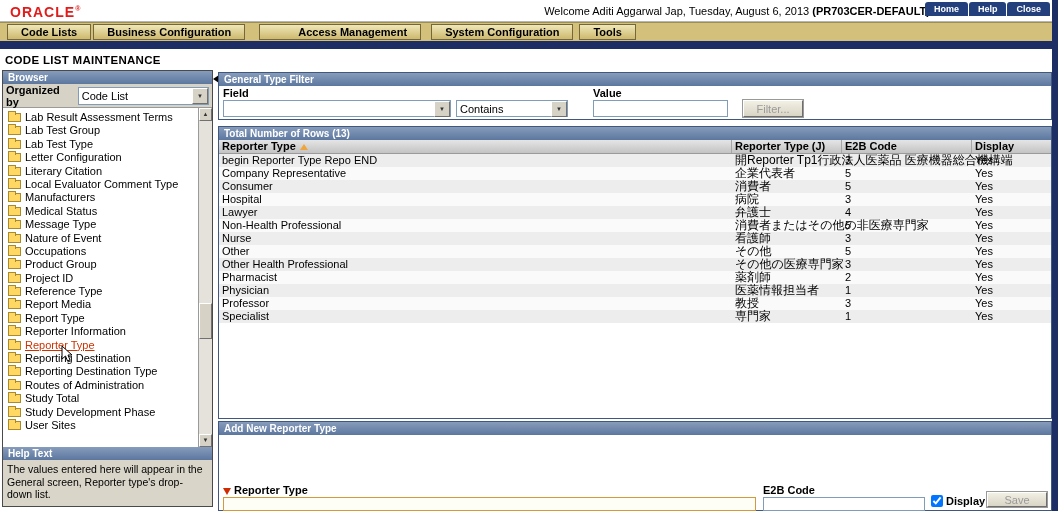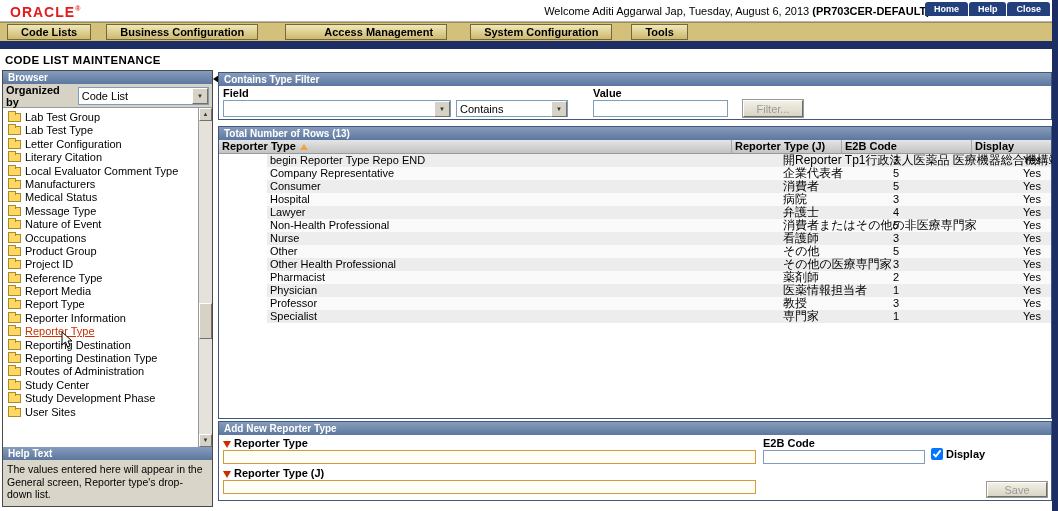--- a/index.html
+++ b/index.html
@@ -15,21 +15,21 @@
   #logo sup { font-size:7px; }
   #welcome { position:absolute; right:128px; top:5px; font-size:11px; white-space:nowrap; }
   #topbtns { position:absolute; right:8px; top:2px; display:flex; }
   .topbtn { background:#24407c; color:#fff; font-size:9px; font-weight:bold; padding:0 9px;
             height:14px; line-height:14px; border-radius:3px 3px 0 0; margin-left:1px; cursor:pointer; }
 
   
   #menubar { position:absolute; left:0; top:22px; width:100%; height:19px; background:#d3c07b;
              border-top:1px solid #9c8f55; display:flex; align-items:center; padding-left:7px; }
   .tab { background:linear-gradient(#efe7b8,#cdb96e); border:1px solid #756737; font-weight:bold;
-         font-size:11px; padding:0 13px; height:16px; line-height:15px; margin-right:15px; cursor:pointer; }
+         font-size:11px; padding:0 13px; height:16px; line-height:15px; margin-right:2px; cursor:pointer; }
   .tab:nth-child(3){ margin-left:12px;padding-left:38px; } .tab:nth-child(4){ margin-left:8px; } .tab:nth-child(5){ margin-left:4px; }
   #navstrip { position:absolute; left:0; top:41px; width:100%; height:8px; background:#1c2e63; }
 
   #pagetitle { position:absolute; left:5px; top:54px; font-weight:bold; font-size:11.5px; letter-spacing:.3px; }
 
   
   .bluehead { background:linear-gradient(#879cbb,#5c779f); color:#fff; font-weight:bold; font-size:10px;
               height:13px; line-height:13px; padding:0 5px; flex:none; }
 
   
@@ -86,28 +86,28 @@
   .abtn.primary { outline:1.5px solid #000; }
   .abtn.disabled { color:#9a9a9a; cursor:default; }
 
   #table-section { top:54px; height:293px; }
   #colheader { display:flex; height:14px; background:linear-gradient(#e5e5e5,#c3c3c3); border-bottom:1px solid #9a9a9a; flex:none; }
   .ch { font-weight:bold; padding-left:3px; line-height:13px; border-right:1px solid #a6a6a6; overflow:hidden; white-space:nowrap; }
   .c0 { width:513px; flex:none; } .c1 { width:110px; flex:none; } .c2 { width:130px; flex:none; } .c3 { flex:1; border-right:none; }
   .sortup { display:inline-block; width:0; height:0; border-left:4px solid transparent; border-right:4px solid transparent;
             border-bottom:6px solid #f0a53c; margin-left:4px; }
   #rows { flex:none; }
-  .trow { display:flex; height:13px; line-height:13px;margin-left:48px; }
+  .trow { display:flex; height:13px; line-height:13px; }
   .trow:nth-child(odd){ background:#ededed; } .trow:nth-child(even){ background:#fafafa; }
   .td { padding-left:3px; white-space:nowrap; overflow:hidden; }
   .td.jp { font-size:12px; overflow:visible; }
   #table-filler { flex:1; background:#fff; }
   #table-actions { flex:none; display:flex; justify-content:flex-end; padding:2px 4px 3px; gap:5px; background:#fff; }
 
-  #add-section { top:349px; bottom:10px; }
+  #add-section { top:349px; bottom:0;gap:47px; }
   #add-body { position:relative; flex:1; background:#fff; }
   .req { display:inline-block; width:0; height:0; border-left:4px solid transparent; border-right:4px solid transparent;
          border-top:7px solid #cf2a00; margin-right:3px; vertical-align:middle; }
   .blbl { font-weight:bold; }
   #rt-label-row { position:absolute; left:4px; top:2px; }
   #e2b-label { position:absolute; left:544px; top:2px; }
   #rt-input { position:absolute; left:4px; top:15px; width:533px; height:14px; border:1px solid #d29a3a; background:#fffef6; padding-left:3px; font-size:11px; }
   #e2b-input { position:absolute; left:544px; top:15px; width:162px; height:14px; border:1px solid #7f9db9; padding-left:3px; font-size:11px; }
   #display-wrap { position:absolute; left:712px; top:13px; display:flex; align-items:center; }
   #display-checkbox { width:12px; height:12px; }
@@ -146,20 +146,24 @@
   <div id="organized-row">
     <span class="lbl">Organized by</span>
     <div class="selectbox" id="organized-select">
       <span>Code List</span>
       <span class="selarrow">▼</span>
     </div>
   </div>
   <div id="tree">
     <div id="tree-items">
         <div class="tree-item">
+    <span class="folder-icon"></span><span class="tree-label">Lab Result Assessment Terms</span>
+    
+  </div>
+        <div class="tree-item">
     <span class="folder-icon"></span><span class="tree-label">Lab Test Group</span>
     
   </div>
         <div class="tree-item">
     <span class="folder-icon"></span><span class="tree-label">Lab Test Type</span>
     
   </div>
         <div class="tree-item">
     <span class="folder-icon"></span><span class="tree-label">Letter Configuration</span>
     
@@ -230,21 +234,21 @@
   </div>
         <div class="tree-item">
     <span class="folder-icon"></span><span class="tree-label">Reporting Destination Type</span>
     
   </div>
         <div class="tree-item">
     <span class="folder-icon"></span><span class="tree-label">Routes of Administration</span>
     
   </div>
         <div class="tree-item">
-    <span class="folder-icon"></span><span class="tree-label">Study Center</span>
+    <span class="folder-icon"></span><span class="tree-label">Study Total</span>
     
   </div>
         <div class="tree-item">
     <span class="folder-icon"></span><span class="tree-label">Study Development Phase</span>
     
   </div>
         <div class="tree-item">
     <span class="folder-icon"></span><span class="tree-label">User Sites</span>
     
   </div>
@@ -257,21 +261,21 @@
   </div>
   <div class="bluehead">Help Text</div>
   <div id="help-body">The values entered here will appear in the General screen, Reporter type's drop-down list.</div>
 </div>
 
 <div id="collapse-arrow"></div>
 
 <div id="main">
 
   <div class="section" id="filter-section">
-    <div class="bluehead">Contains Type Filter</div>
+    <div class="bluehead">General Type Filter</div>
     <div id="filter-body">
       <span class="flbl" id="field-label">Field</span>
       <span class="flbl" id="value-label">Value</span>
       <div class="selectbox" id="field-select">
         <span></span>
         <span class="selarrow">▼</span>
       </div>
       <div class="selectbox" id="operator-select">
         <span>Contains</span>
         <span class="selarrow">▼</span>

